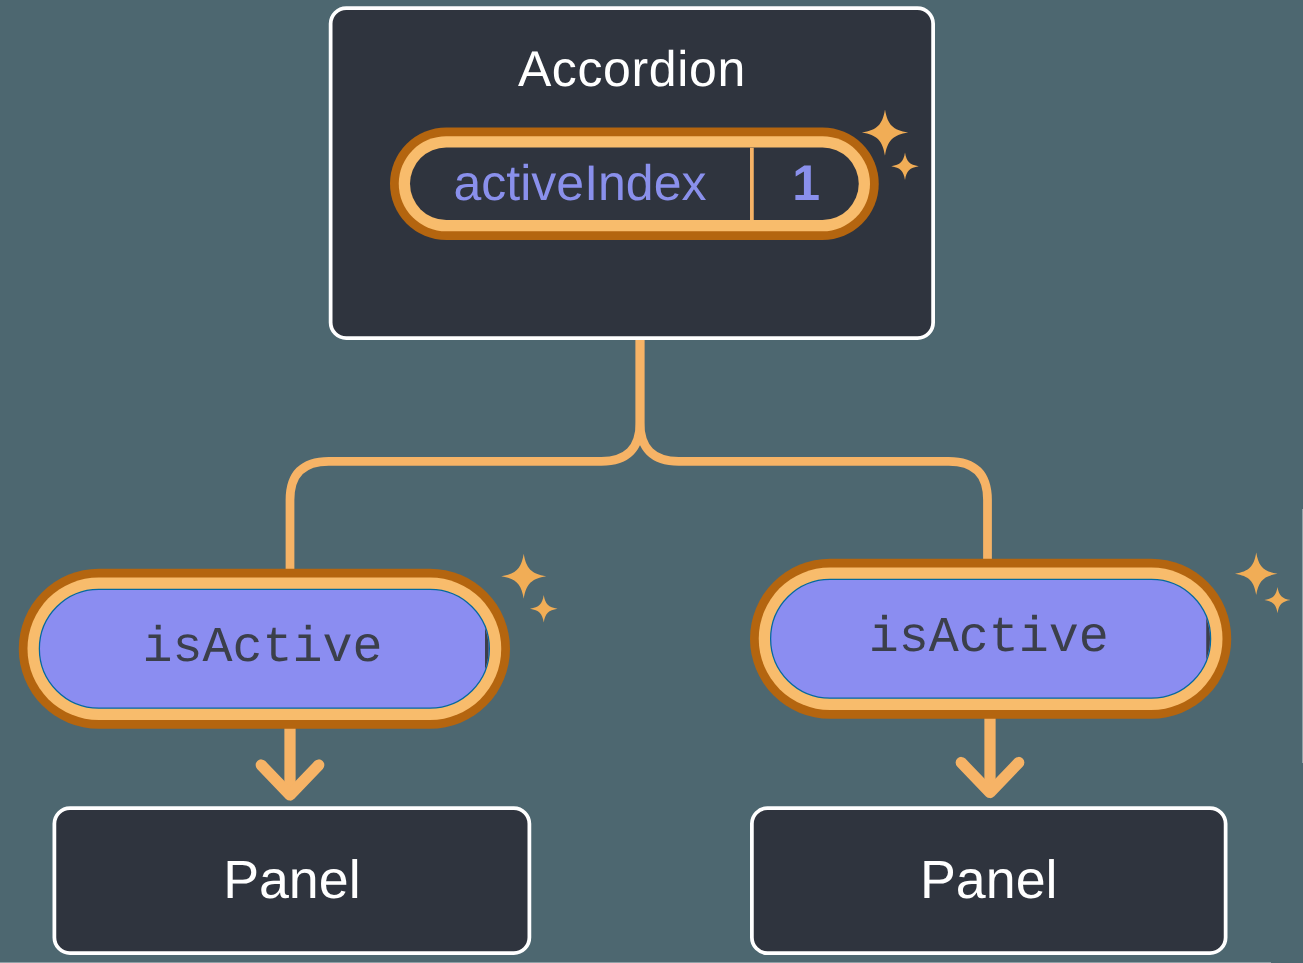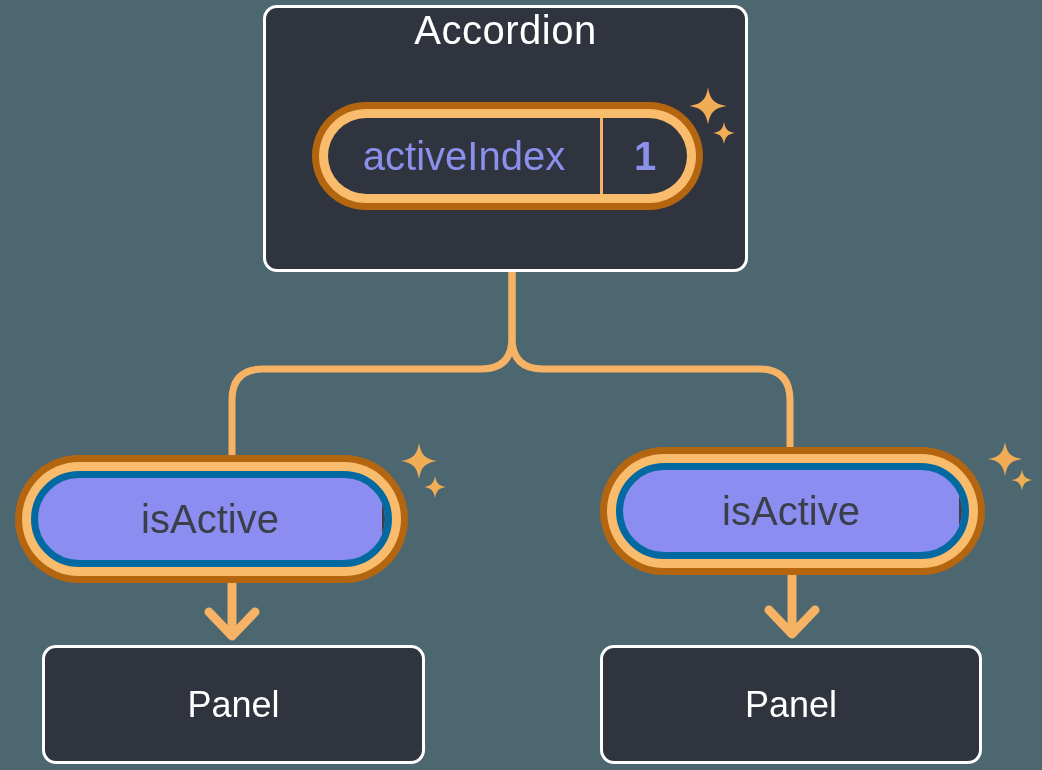--- a/index.html
+++ b/index.html
@@ -23,31 +23,32 @@
   .node-box {
     position: absolute;
     background: #2f343e;
     border: 3px solid #ffffff;
     border-radius: 14px;
     box-sizing: border-box;
     z-index: 1;
   }
   .accordion-box { left: 263px; top: 5px; width: 485px; height: 267px; }
   .box-title {
+    margin-top: 26px;
     text-align: center;
     color: #ffffff;
     font-size: 40px;
     letter-spacing: 0.5px;
   }
   .panel-box {
     display: flex;
     align-items: center;
     justify-content: center;
     color: #ffffff;
-    font-size: 36px;
+    font-size: 43px;
   }
   .panel-left  { left: 42px;  top: 645px; width: 383px; height: 119px; }
   .panel-right { left: 600px; top: 645px; width: 382px; height: 119px; }
 
   .pill-outer {
     position: absolute;
     border-radius: 999px;
     background: #b4650f;
     padding: 7px;
     box-sizing: border-box;
@@ -61,29 +62,30 @@
     box-sizing: border-box;
   }
   .pill-core {
     height: 100%;
     border-radius: 999px;
     display: flex;
     align-items: stretch;
     overflow: hidden;
     box-sizing: border-box;
   }
-  .state-pill { left: 312px; top: 102px; width: 391px; height: 108px; }
+  .state-pill { left: 312px; top: 102px; width: 391px; height: 90px; }
   .state-pill .pill-core { background: #2f343e; }
   .state-pill .seg-label { color: #8a90ec; }
   .state-pill .seg-divider { width: 3px; background: #f6b366; }
   .state-pill .seg-value { width: 84px; color: #8a90ec; font-weight: 700; }
 
   .prop-pill .pill-core {
     background: #8b8df1;
-    border: 7px solid #0369a1;
+    border: 1px solid #0369a1;
+    font-family: Liberation Mono, monospace;
   }
   .prop-pill .seg-label { color: #3b3f4a; }
   .prop-pill .seg-divider { width: 3px; background: #3b3f4a; }
   .prop-pill .seg-value { color: #3b3f4a; font-weight: 700; }
   .prop-pill-left  { left: 15px;  top: 455px; width: 393px; height: 128px; }
   .prop-pill-right { left: 600px; top: 447px; width: 385px; height: 128px; }
   .prop-pill-left  .seg-value { width: 143px; }
   .prop-pill-right .seg-value { width: 136px; }
 
   .seg {

